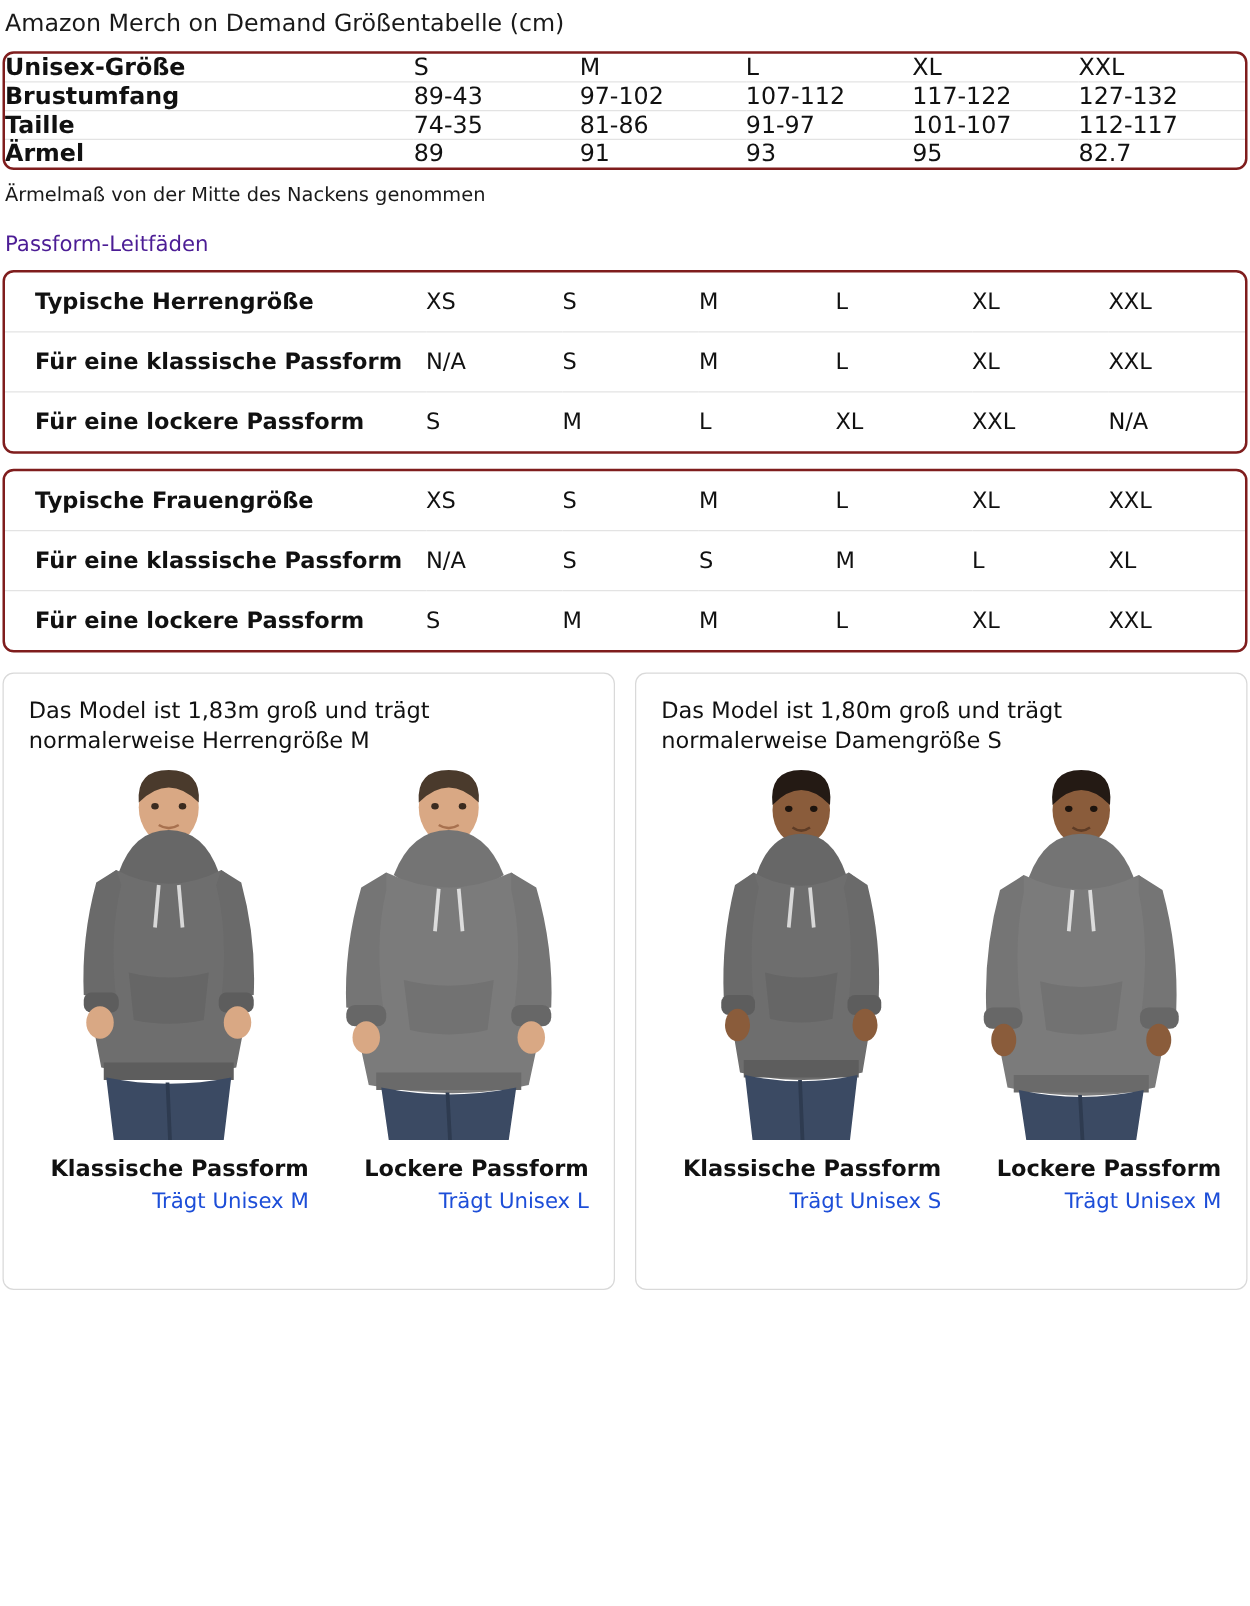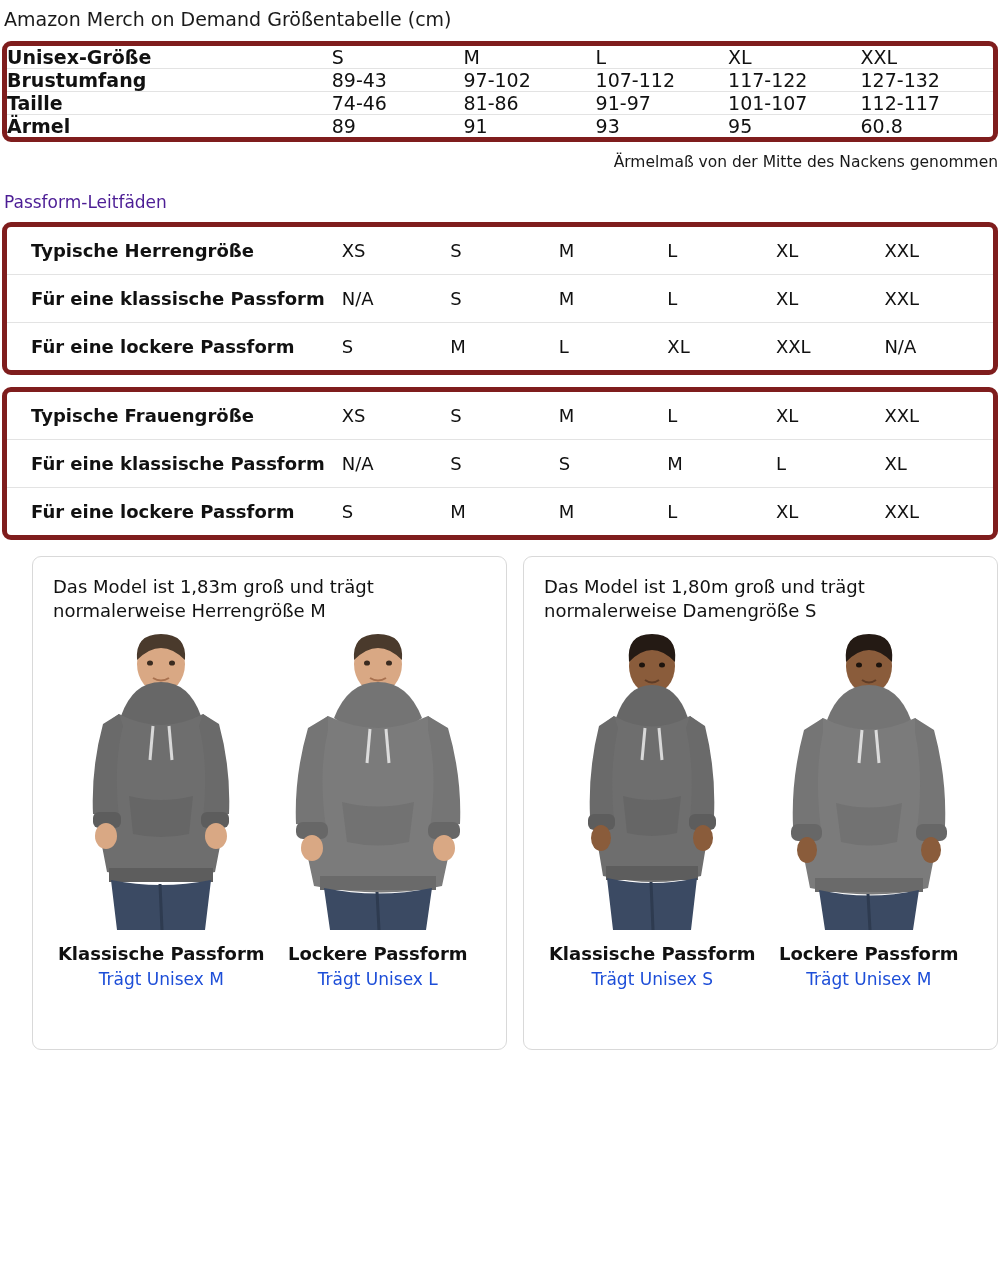--- a/index.html
+++ b/index.html
@@ -24,21 +24,21 @@
 
   .page-title {
     font-size: 19px;
     color: #1a1a1a;
     padding: 8px 0 10px 2px;
     line-height: 1.2;
   }
 
   
   .card {
-    border: 5px solid #7f1d1d;
+    border: 2px solid #7f1d1d;
     border-radius: 9px;
     background: #fff;
     overflow: hidden;
   }
   table.sz {
     width: 100%;
     border-collapse: collapse;
   }
   table.sz td {
     padding: 0;
@@ -55,21 +55,20 @@
   }
   .rowhead {
     font-weight: bold;
     padding-left: 28px;
     font-size: 19px;
   }
   .note {
     font-size: 15.5px;
     color: #1a1a1a;
     padding: 11px 0 0 2px;
-    text-align: right;
   }
   .section-label {
     font-size: 17px;
     color: #4c1d95;
     padding: 21px 0 10px 2px;
   }
 
   
   .t-unisex col.c0 { width: 330px; }
   .t-unisex col.cx { width: 134px; }
@@ -81,21 +80,20 @@
   .t-fit .cell { padding: 13px 0; font-size: 18px; }
   .t-fit .rowhead { padding-left: 24px; font-size: 18px; }
 
   .gap-12 { height: 12px; }
 
   
   .models {
     display: flex;
     gap: 16px;
     margin-top: 16px;
-    margin-left: 30px;
   }
   .model-card {
     flex: 1 1 0;
     border: 1px solid #d9d9d9;
     border-radius: 9px;
     background: #fff;
     padding: 18px 20px 10px 20px;
     min-width: 0;
     height: 494px;
     position: relative;
@@ -118,21 +116,21 @@
     display: flex;
     flex-direction: column;
     align-items: center;
   }
   .fig-labels {
     display: flex;
     margin-top: 10px;
   }
   .fig-label {
     width: 50%;
-    text-align: center;
+    text-align: right;
   }
   .fig-label .l1 {
     font-size: 18px;
     font-weight: bold;
     color: #111;
     line-height: 1.5;
   }
   .fig-label .l2 {
     font-size: 17px;
     color: #1d4ed8;
@@ -169,33 +167,33 @@
         <tr>
           <td class="cell rowhead">Brustumfang</td>
           <td class="cell">89-43</td>
           <td class="cell">97-102</td>
           <td class="cell">107-112</td>
           <td class="cell">117-122</td>
           <td class="cell">127-132</td>
         </tr>
         <tr>
           <td class="cell rowhead">Taille</td>
-          <td class="cell">74-46</td>
+          <td class="cell">74-35</td>
           <td class="cell">81-86</td>
           <td class="cell">91-97</td>
           <td class="cell">101-107</td>
           <td class="cell">112-117</td>
         </tr>
         <tr>
           <td class="cell rowhead">Ärmel</td>
           <td class="cell">89</td>
           <td class="cell">91</td>
           <td class="cell">93</td>
           <td class="cell">95</td>
-          <td class="cell">60.8</td>
+          <td class="cell">82.7</td>
         </tr>
       </tbody>
     </table>
   </div>
 
   <div class="note">Ärmelmaß von der Mitte des Nackens genommen</div>
 
   <div class="section-label">Passform-Leitfäden</div>
 
   <div class="card">

